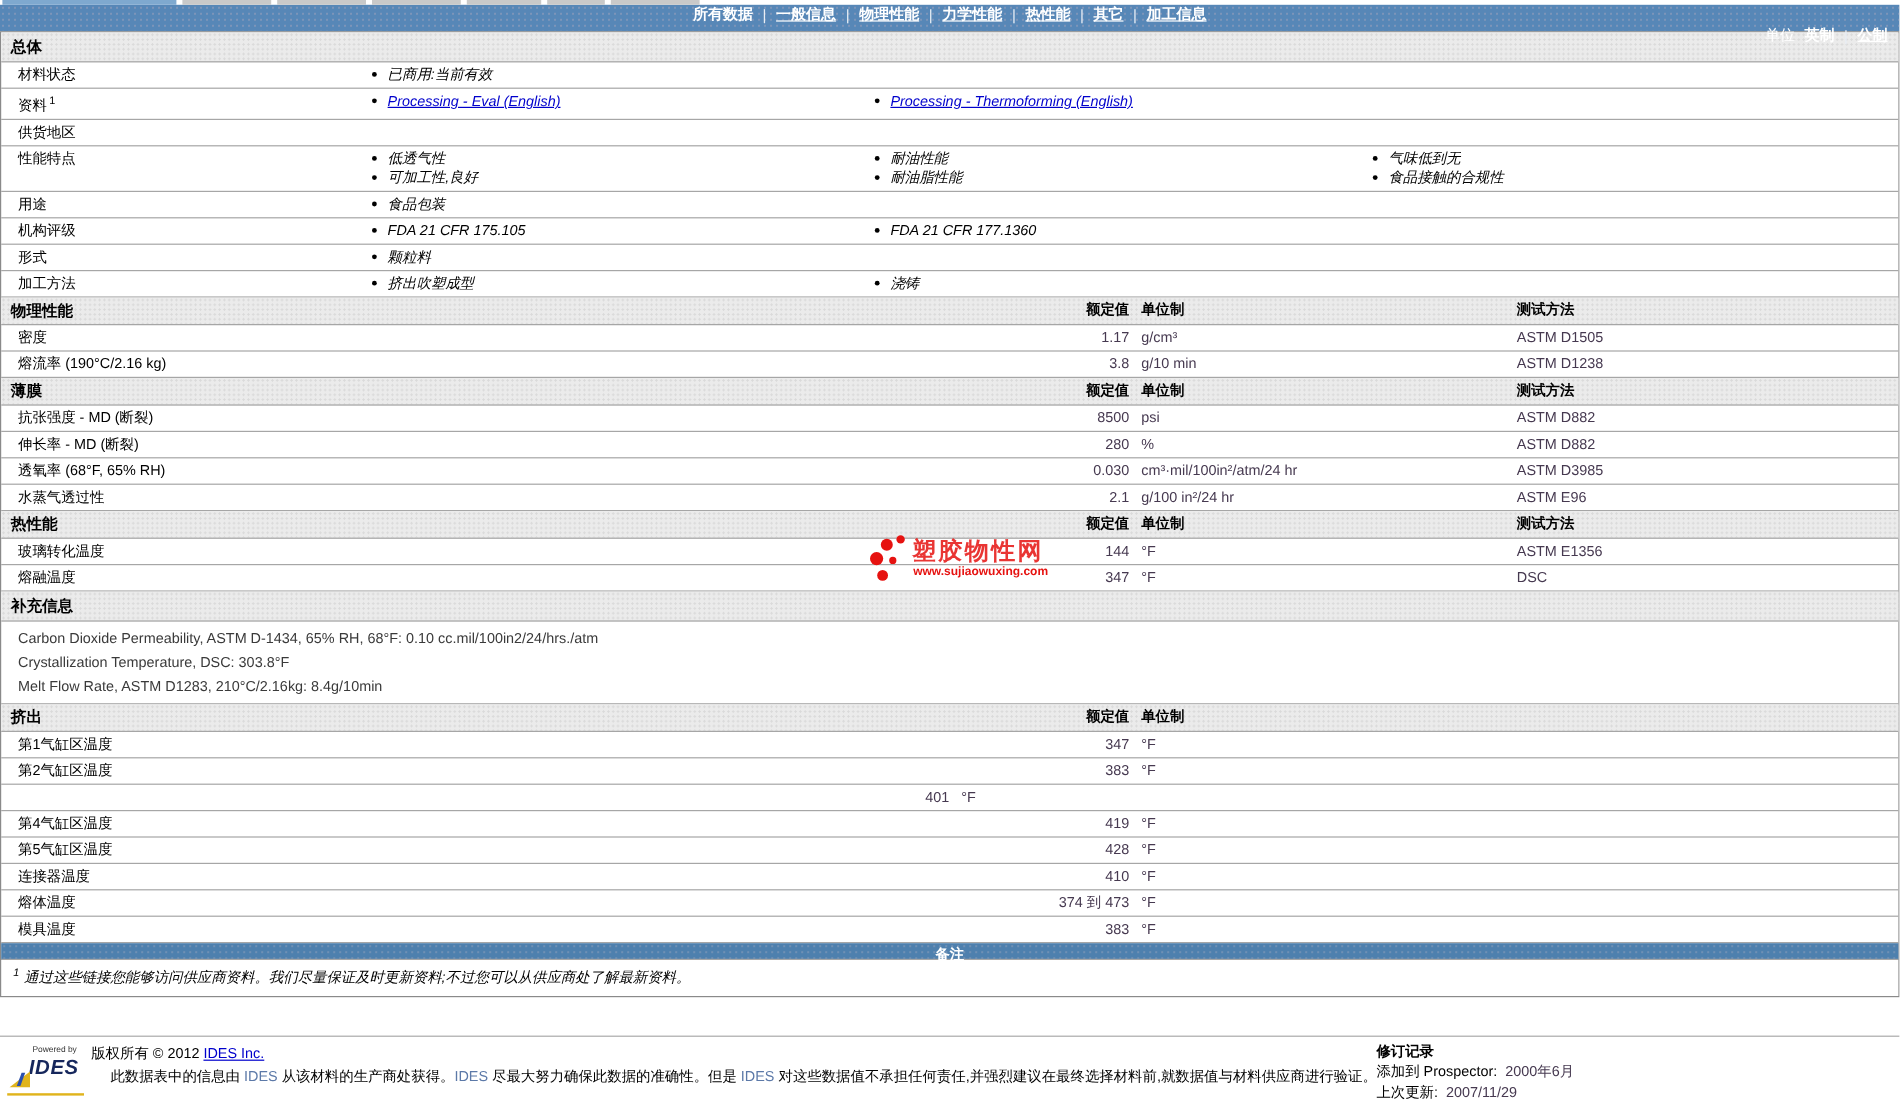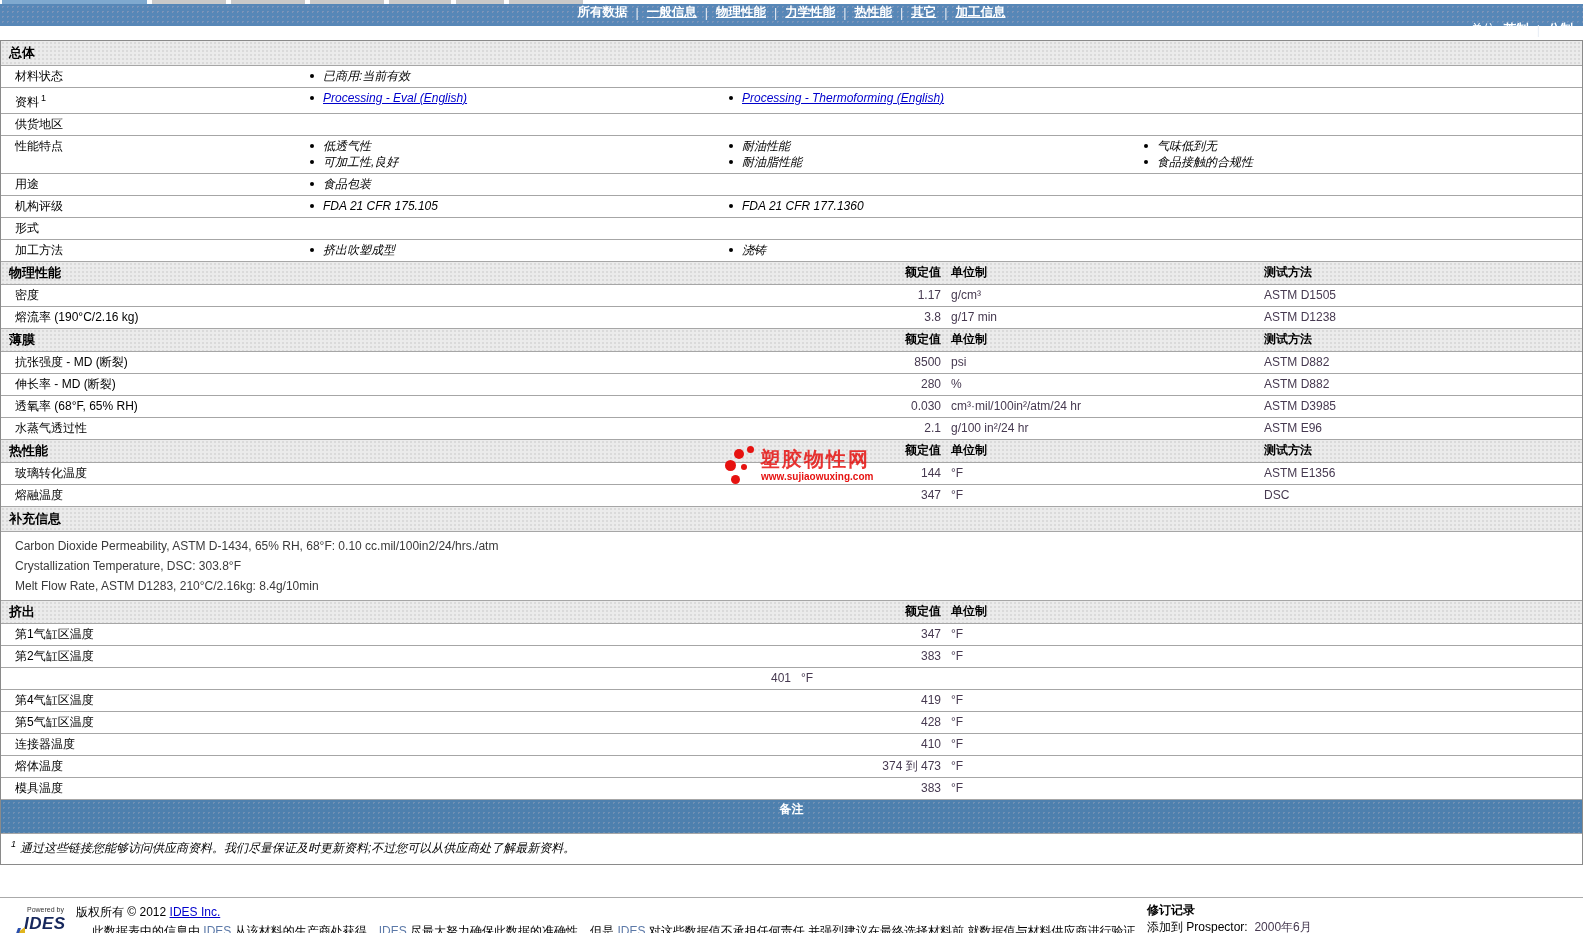--- a/index.html
+++ b/index.html
@@ -12,21 +12,21 @@
   
   .nav { height:22px; background:var(--nav_bg,#5787b7);
     background-image:radial-gradient(rgba(210,180,190,.30) 1px, transparent 1px);
     background-size:5px 5px;
     display:flex; align-items:center; padding:0 10px; color:#fff; font-weight:bold; font-size:12.5px;flex-direction:column; }
   .nav a { color:#fff; text-decoration:underline; cursor:pointer; }
   .nav .sep { margin:0 8px; font-weight:normal; color:#e8eef5; }
   .nav-right { margin-left:auto; display:flex; align-items:center; }
   .nav-right .units-label { font-weight:normal; margin-right:8px; }
   
-  .datatable { margin-top:14px; border:1px solid #8a8a8a; width:1583px; }
+  .datatable { border:1px solid #8a8a8a; width:1583px; }
   .sec-header { background:var(--header_bg,#ebebeb);
     background-image:radial-gradient(#dadada 1px, transparent 1px); background-size:4px 4px;
     border-bottom:1px solid var(--row_border,#a6a6a6); font-weight:bold; }
   .sec-header .title { font-size:13px; padding:3px 0 3px 8px; }
   .grid-p { display:grid; grid-template-columns:790px 150px 313px auto; }
   .grid-b { display:grid; grid-template-columns:309px 419px 415px auto; }
   .row { border-bottom:1px solid var(--row_border,#a6a6a6); }
   .cell { padding-top:2px; padding-bottom:3px; line-height:16px; }
   .label-cell { padding-left:14px; }
   .value-cell { text-align:right; color:var(--value_color,#463950); }
@@ -34,21 +34,21 @@
   .method-cell{ padding-left:10px; color:var(--value_color,#463950); }
   .colhead { color:#000; font-weight:bold; }
   sup.fnsup { font-size:9px; vertical-align:super; margin-left:2px; }
   .bline { display:flex; align-items:flex-start; line-height:16px;font-style:italic; }
   .bullet { width:4px; height:4px; background:#000; border-radius:50%; margin:6px 9px 0 0; flex:none; }
   .btext { color:#000; }
   a.link { color:var(--link_color,#0000cc); text-decoration:underline; cursor:pointer; }
   .textrow { padding:4px 0 4px 0; }
   .tline { line-height:20px; padding-left:14px; color:#3a3a3a; }
   
-  .notes { height:34px; line-height:18px; background:var(--notes_bg,#4e80ae);
+  .notes { height:14px; line-height:18px; background:var(--notes_bg,#4e80ae);
     background-image:radial-gradient(rgba(210,190,200,.25) 1px, transparent 1px); background-size:5px 5px;
     color:#fff; font-weight:bold; text-align:center; border-bottom:1px solid var(--row_border,#a6a6a6); }
   .footnote { padding:5px 8px 7px 10px;font-style:italic; }
   .footnote sup { font-size:9px; vertical-align:super; margin-right:4px; }
   
   .watermark { position:absolute; left:722px; top:446px; width:180px; height:44px; z-index:5; pointer-events:none; }
   .watermark .dot { position:absolute; background:var(--watermark_red,#e61210); border-radius:50%; }
   .wm-name { position:absolute; left:38px; top:0; font-size:20px; font-weight:bold;
     color:var(--watermark_red,#e61210); letter-spacing:2px; opacity:.85; white-space:nowrap; }
   .wm-url { position:absolute; left:39px; top:25px; font-size:10px; font-weight:bold;
@@ -200,20 +200,26 @@
         <div class="cell bcol">
           <div class="bline">
             <span class="bullet"></span>
             <span class="btext">FDA 21 CFR 177.1360</span>
           </div>
         </div>
         <div class="cell bcol"></div>
       </div>
       <div class="row grid-b">
         <div class="cell label-cell">形式</div>
+        <div class="cell bcol">
+          <div class="bline">
+            <span class="bullet"></span>
+            <span class="btext">颗粒料</span>
+          </div>
+        </div>
         <div class="cell bcol"></div>
         <div class="cell bcol"></div>
       </div>
       <div class="row grid-b">
         <div class="cell label-cell">加工方法</div>
         <div class="cell bcol">
           <div class="bline">
             <span class="bullet"></span>
             <span class="btext">挤出吹塑成型</span>
           </div>
@@ -234,21 +240,21 @@
       </div>
       <div class="row grid-p">
         <div class="cell label-cell">密度</div>
         <div class="cell value-cell">1.17</div>
         <div class="cell unit-cell">g/cm³</div>
         <div class="cell method-cell">ASTM D1505</div>
       </div>
       <div class="row grid-p">
         <div class="cell label-cell">熔流率  (190°C/2.16 kg)</div>
         <div class="cell value-cell">3.8</div>
-        <div class="cell unit-cell">g/17 min</div>
+        <div class="cell unit-cell">g/10 min</div>
         <div class="cell method-cell">ASTM D1238</div>
       </div>
       <div class="sec-header grid-p">
         <div class="cell title">薄膜</div>
         <div class="cell value-cell colhead">额定值</div>
         <div class="cell unit-cell colhead">单位制</div>
         <div class="cell method-cell colhead">测试方法</div>
       </div>
       <div class="row grid-p">
         <div class="cell label-cell">抗张强度  - MD (断裂)</div>

